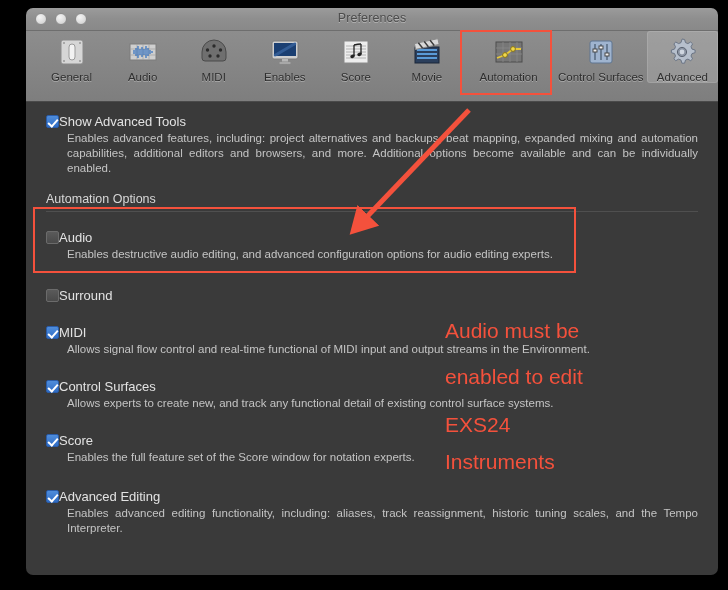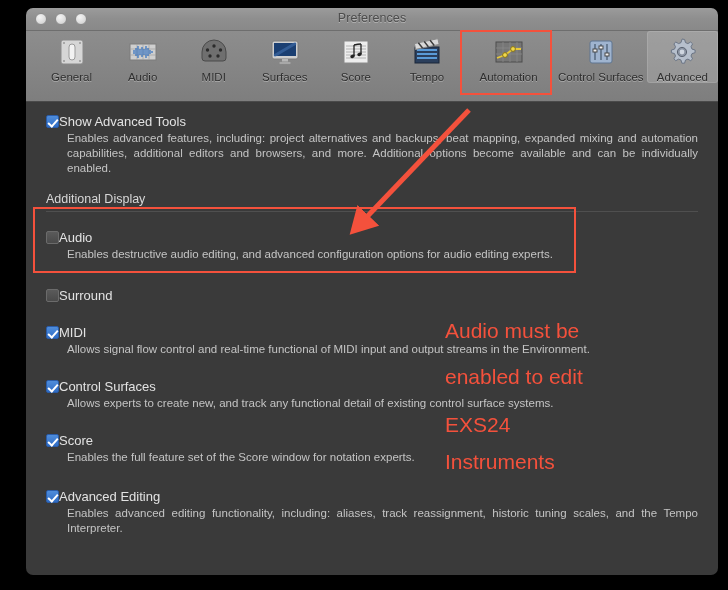--- a/index.html
+++ b/index.html
@@ -250,21 +250,21 @@
       <div class="tab">
         <span class="ico">
           <svg width="30" height="30" viewBox="0 0 30 30">
             <rect x="2" y="4" width="26" height="18" rx="2" fill="#cfcfcf" stroke="#7d7d7d"></rect>
             <rect x="4" y="6" width="22" height="13" fill="#1b3f72"></rect>
             <path d="M4 19 L26 6" stroke="#4a79b8" stroke-width="3" opacity="0.5"></path>
             <rect x="12" y="22" width="6" height="3" fill="#b8b8b8"></rect>
             <rect x="9" y="25" width="12" height="2" rx="1" fill="#c6c6c6" stroke="#8a8a8a"></rect>
           </svg>
         </span>
-        <span class="tab-label">Surfaces</span>
+        <span class="tab-label">Enables</span>
       </div>
 
       <div class="tab">
         <span class="ico">
           <svg width="30" height="30" viewBox="0 0 30 30">
             <rect x="3" y="4" width="24" height="22" fill="#ededed" stroke="#8a8a8a"></rect>
             <path d="M5 9 H25 M5 12 H25 M5 15 H25 M5 18 H25 M5 21 H25" stroke="#9b9b9b" stroke-width="0.7"></path>
             <path d="M13 8 v11 M20 7 v10" stroke="#222" stroke-width="1.3"></path>
             <path d="M13 8 q4 -1 7 -1" stroke="#222" stroke-width="1.3" fill="none"></path>
             <ellipse cx="11.5" cy="19.3" rx="2.3" ry="1.7" fill="#222" transform="rotate(-18 11.5 19.3)"></ellipse>
@@ -282,21 +282,21 @@
               <rect x="5" y="12" width="20" height="2"></rect>
                 <rect x="5" y="16" width="20" height="2"></rect>
               <rect x="5" y="20" width="20" height="2"></rect>
             </g>
             <g transform="rotate(-12 15 8)">
               <rect x="3" y="4" width="24" height="6" fill="#d8d8d8" stroke="#8a8a8a"></rect>
               <path d="M7 4 l3 6 M13 4 l3 6 M19 4 l3 6" stroke="#3a3a3a" stroke-width="1.4"></path>
             </g>
           </svg>
         </span>
-        <span class="tab-label">Tempo</span>
+        <span class="tab-label">Movie</span>
       </div>
 
       <div class="tab wide">
         <span class="ico">
           <svg width="30" height="30" viewBox="0 0 30 30">
             <rect x="2" y="5" width="26" height="20" fill="#767676" stroke="#4c4c4c"></rect>
             <path d="M2 11 H28 M2 17 H28 M9 5 V25 M16 5 V25 M23 5 V25" stroke="#8e8e8e" stroke-width="0.7"></path>
             <path d="M3 21 L11 18 L19 12 L27 12" stroke="#e8c93a" stroke-width="1.8" fill="none"></path>
             <circle cx="11" cy="18" r="2.4" fill="#f0d84e" stroke="#8a7512"></circle>
             <circle cx="19" cy="12" r="2.4" fill="#f0d84e" stroke="#8a7512"></circle>
@@ -338,21 +338,21 @@
     <div class="content">
 
       <div class="row">
         <div class="row-head">
           <span class="cb on"></span>
           <span class="row-title">Show Advanced Tools</span>
         </div>
         <div class="row-desc">Enables advanced features, including: project alternatives and backups, beat mapping, expanded mixing and automation capabilities, additional editors and browsers, and more. Additional options become available and can be individually enabled.</div>
       </div>
 
-      <div class="section-label">Additional Display</div>
+      <div class="section-label">Automation Options</div>
       <div class="section-rule"></div>
 
       <div class="row" style="margin-top:18px;margin-bottom:26px;">
         <div class="row-head">
           <span class="cb off"></span>
           <span class="row-title">Audio</span>
         </div>
         <div class="row-desc nojust">Enables destructive audio editing, and advanced configuration options for audio editing experts.</div>
       </div>
 

